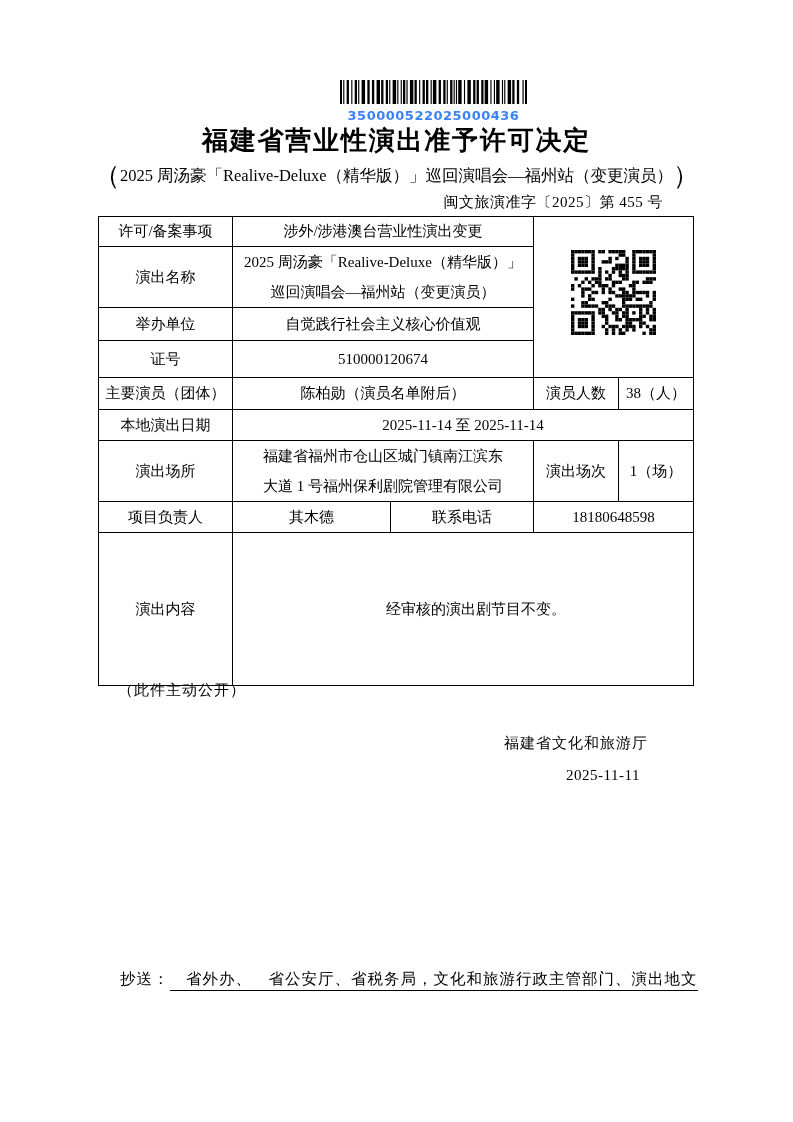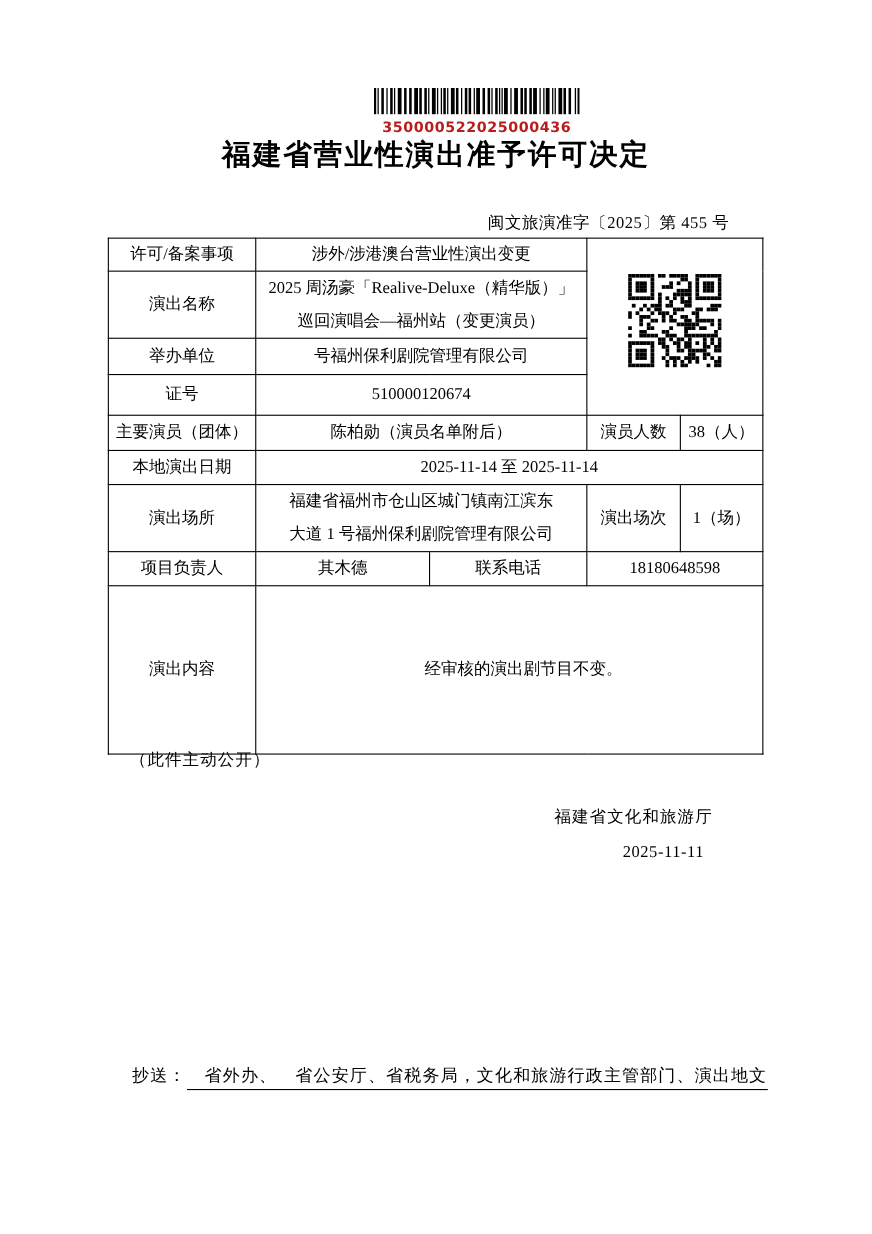--- a/index.html
+++ b/index.html
@@ -9,21 +9,21 @@
     background:#ffffff;
     font-family:"Liberation Serif","DejaVu Serif",serif;
     color:#000;
     overflow:hidden;
   }
   
   .barcode-block{position:absolute;left:340px;top:80px;width:187px;text-align:center;}
   .barcode-num{
     margin-top:1px;
     font-family:"DejaVu Sans","Liberation Sans",sans-serif;
-    font-weight:bold;font-size:13px;letter-spacing:.5px;line-height:13px;color:#b91c1c;
+    font-weight:bold;font-size:13px;letter-spacing:.5px;line-height:13px;color:#3b82f6;
   }
   
   .doc-title{
     position:absolute;left:0;top:124px;width:100%;
     text-align:center;font-family:"Liberation Sans","DejaVu Sans",sans-serif;
     font-weight:bold;font-size:26px;letter-spacing:1.8px;line-height:32px;
   }
   .doc-subtitle{
     position:absolute;left:0;top:158px;width:100%;
     text-align:center;font-size:16.5px;line-height:34px;white-space:nowrap;
@@ -124,20 +124,21 @@
         <rect x="167.64999999999995" y="0" width="3.4499999999999997" height="24" fill="#000"></rect>
         <rect x="172.24999999999994" y="0" width="2.3" height="24" fill="#000"></rect>
         <rect x="176.84999999999994" y="0" width="2.3" height="24" fill="#000"></rect>
         <rect x="182.5" y="0" width="1.2" height="24" fill="#000"></rect>
         <rect x="185" y="0" width="2" height="24" fill="#000"></rect>
       </svg>
     <div class="barcode-num">350000522025000436</div>
   </div>
 
   <div class="doc-title">福建省营业性演出准予许可决定</div>
+  <div class="doc-subtitle"><span class="big-paren">（</span><span>2025 周汤豪「Realive-Deluxe（精华版）」巡回演唱会—福州站（变更演员）</span><span class="big-paren">）</span></div>
   <div class="doc-number">闽文旅演准字〔2025〕第 455 号</div>
 
   <table class="permit">
     <colgroup>
       <col style="width:134px">
         <col style="width:158px">
         <col style="width:143px">
       <col style="width:85px">
         <col style="width:75px">
     </colgroup>
@@ -454,21 +455,21 @@
       </td>
     </tr>
     <tr class="r2">
       <td>演出名称</td>
       <td colspan="2">
             <div class="maxw260">2025 周汤豪「Realive-Deluxe（精华版）」巡回演唱会—福州站（变更演员）</div>
           </td>
     </tr>
     <tr class="r3">
       <td>举办单位</td>
-      <td colspan="2">号福州保利剧院管理有限公司</td>
+      <td colspan="2">自觉践行社会主义核心价值观</td>
     </tr>
     <tr class="r4">
       <td>证号</td>
       <td colspan="2">510000120674</td>
     </tr>
     <tr class="r5">
       <td>主要演员（团体）</td>
       <td colspan="2">陈柏勋（演员名单附后）</td>
       <td>演员人数</td>
       <td>38（人）</td>

